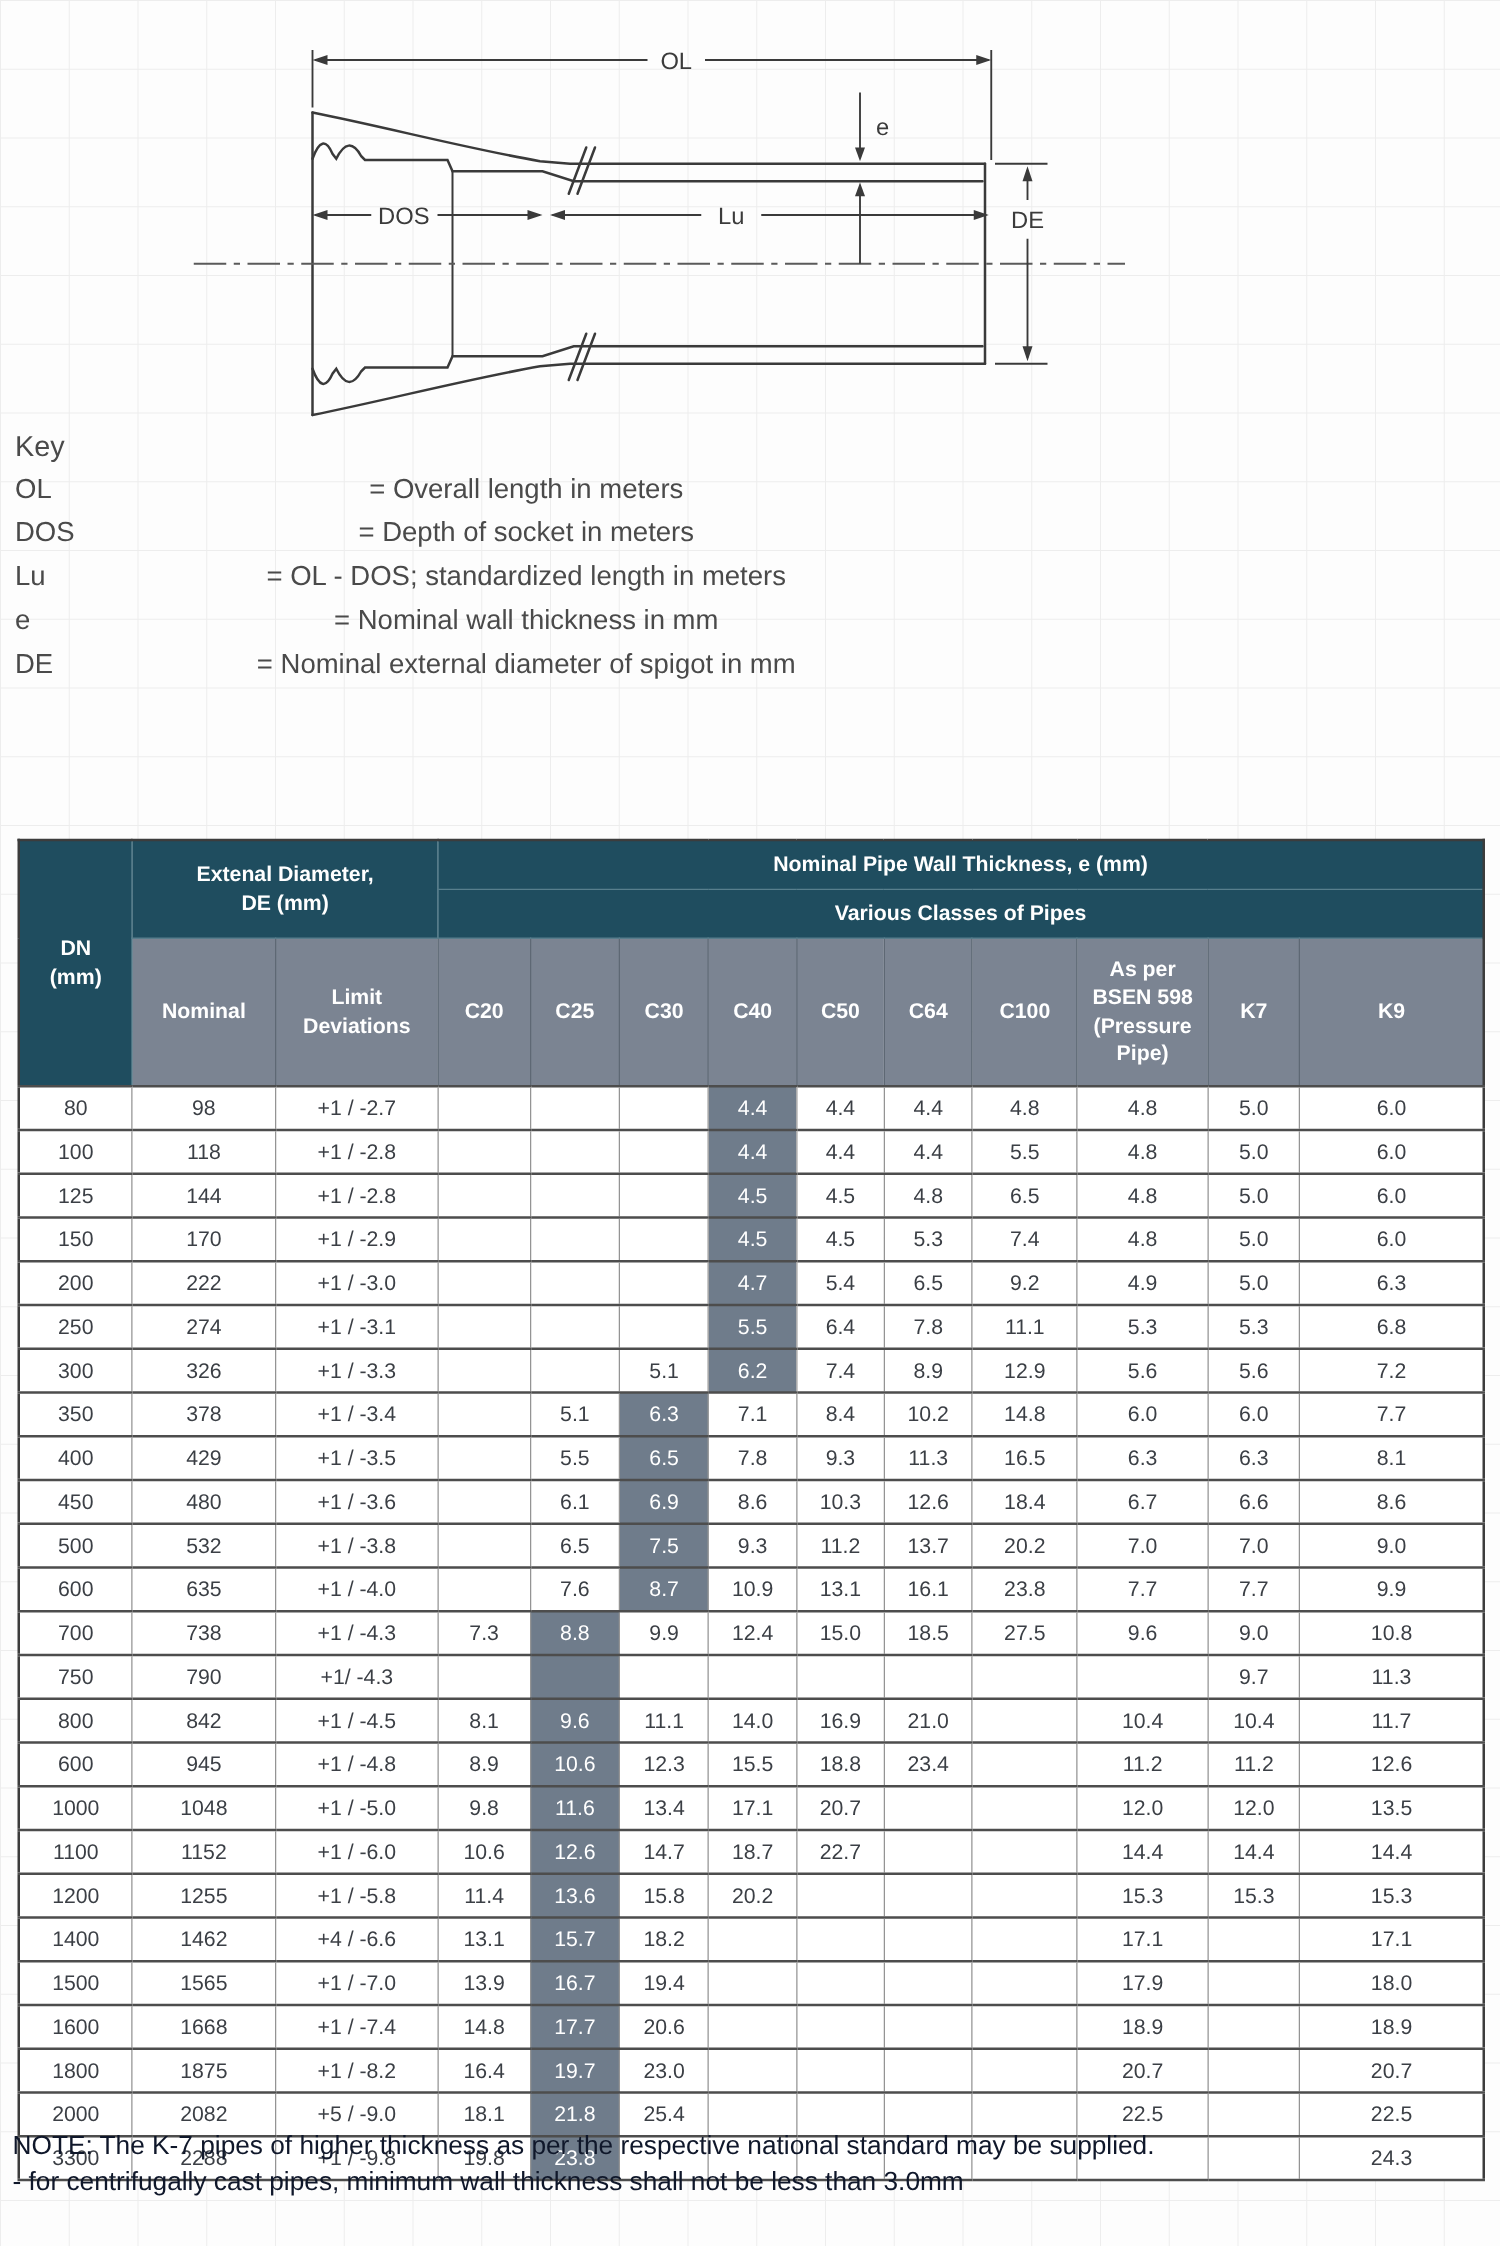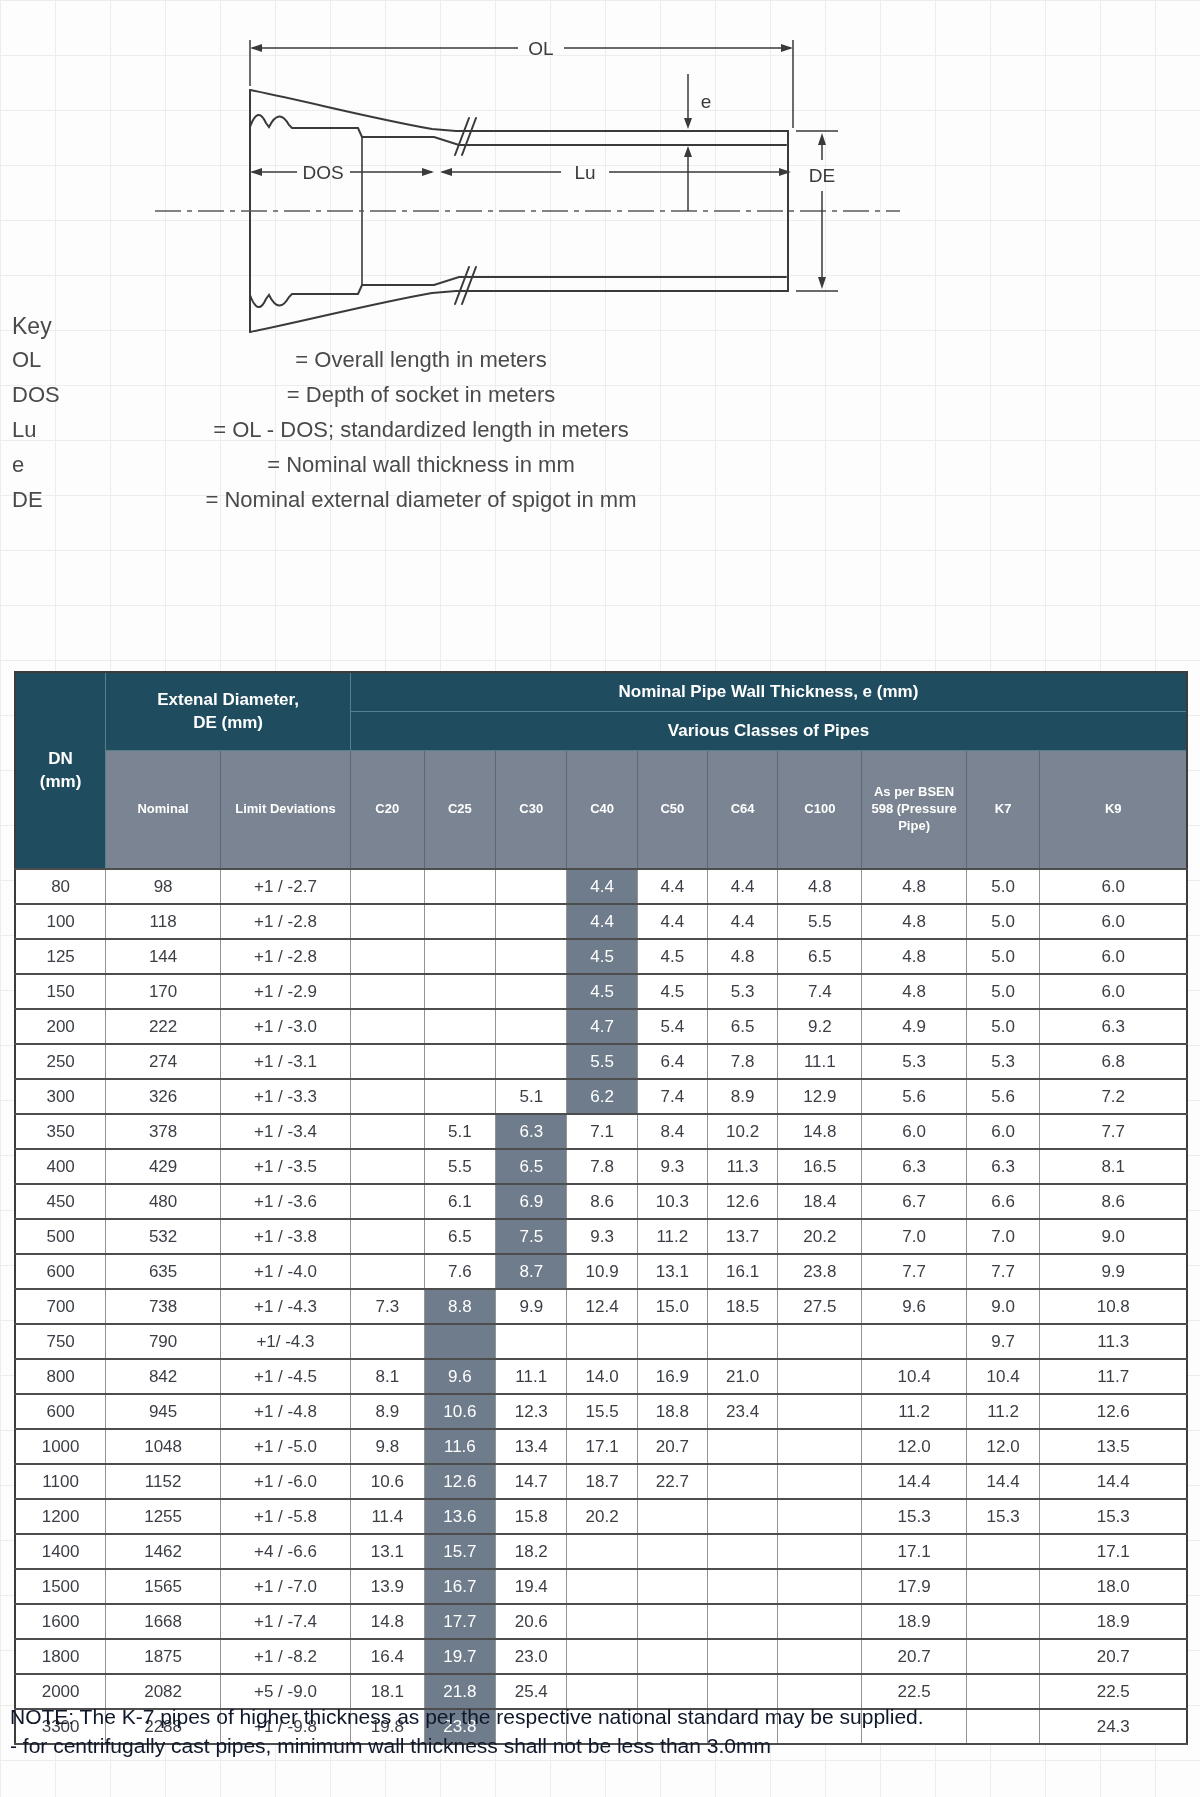--- a/index.html
+++ b/index.html
@@ -10,32 +10,32 @@
     background-image:
       linear-gradient(#ededed 1px, transparent 1px),
       linear-gradient(90deg, #ededed 1px, transparent 1px);
     background-size:55px 55px;
     color:#3c3f44;
     overflow:hidden;
   }
   .diagram{position:absolute;left:0;top:0;width:1200px;height:345px;}
   .dim-label{font-size:19px;fill:#3b3b3b;font-family:"Liberation Sans",sans-serif;}
 
-  .key{position:absolute;left:12px;top:313px;width:760px;}
+  .key{position:absolute;left:12px;top:344px;width:760px;}
   .key-title{font-size:23px;color:#4a4a4a;margin-bottom:9px;}
   .key-row{display:flex;font-size:22px;color:#4a4a4a;margin-bottom:13px;line-height:1.0;}
   .key-term{width:58px;flex:0 0 58px;}
   .key-def{flex:1;text-align:center;}
 
   .table-wrap{position:absolute;left:14px;top:671px;width:1174px;}
   table{border-collapse:collapse;width:100%;table-layout:fixed;
         border:2px solid #3c3c3c;}
   th{font-weight:700;color:#ffffff;text-align:center;vertical-align:middle;padding:1px 2px;}
   .th-teal{background:#1f4d5f;border:1px solid #587f8d;font-size:17px;line-height:1.35;white-space:pre-line;}
-  .th-gray{background:#7b8492;border:1px solid #5e6874;font-size:13px;line-height:1.3;}
+  .th-gray{background:#7b8492;border:1px solid #5e6874;font-size:17px;line-height:1.3;}
   td{background:#ffffff;color:#3b3f45;font-size:17px;text-align:center;vertical-align:middle;
      border-left:1px solid #949494;border-right:1px solid #949494;
      border-top:2px solid #4d4d4d;border-bottom:2px solid #4d4d4d;
      padding:0 2px;height:33px;}
   td.hl{background:#6f7c8b;color:#ffffff;}
   thead tr.r1 th{height:36px;}
   thead tr.r2 th{height:36px;}
   thead tr.r3 th{height:115px;}
 
   .notes{position:absolute;left:10px;top:1703px;width:1180px;

